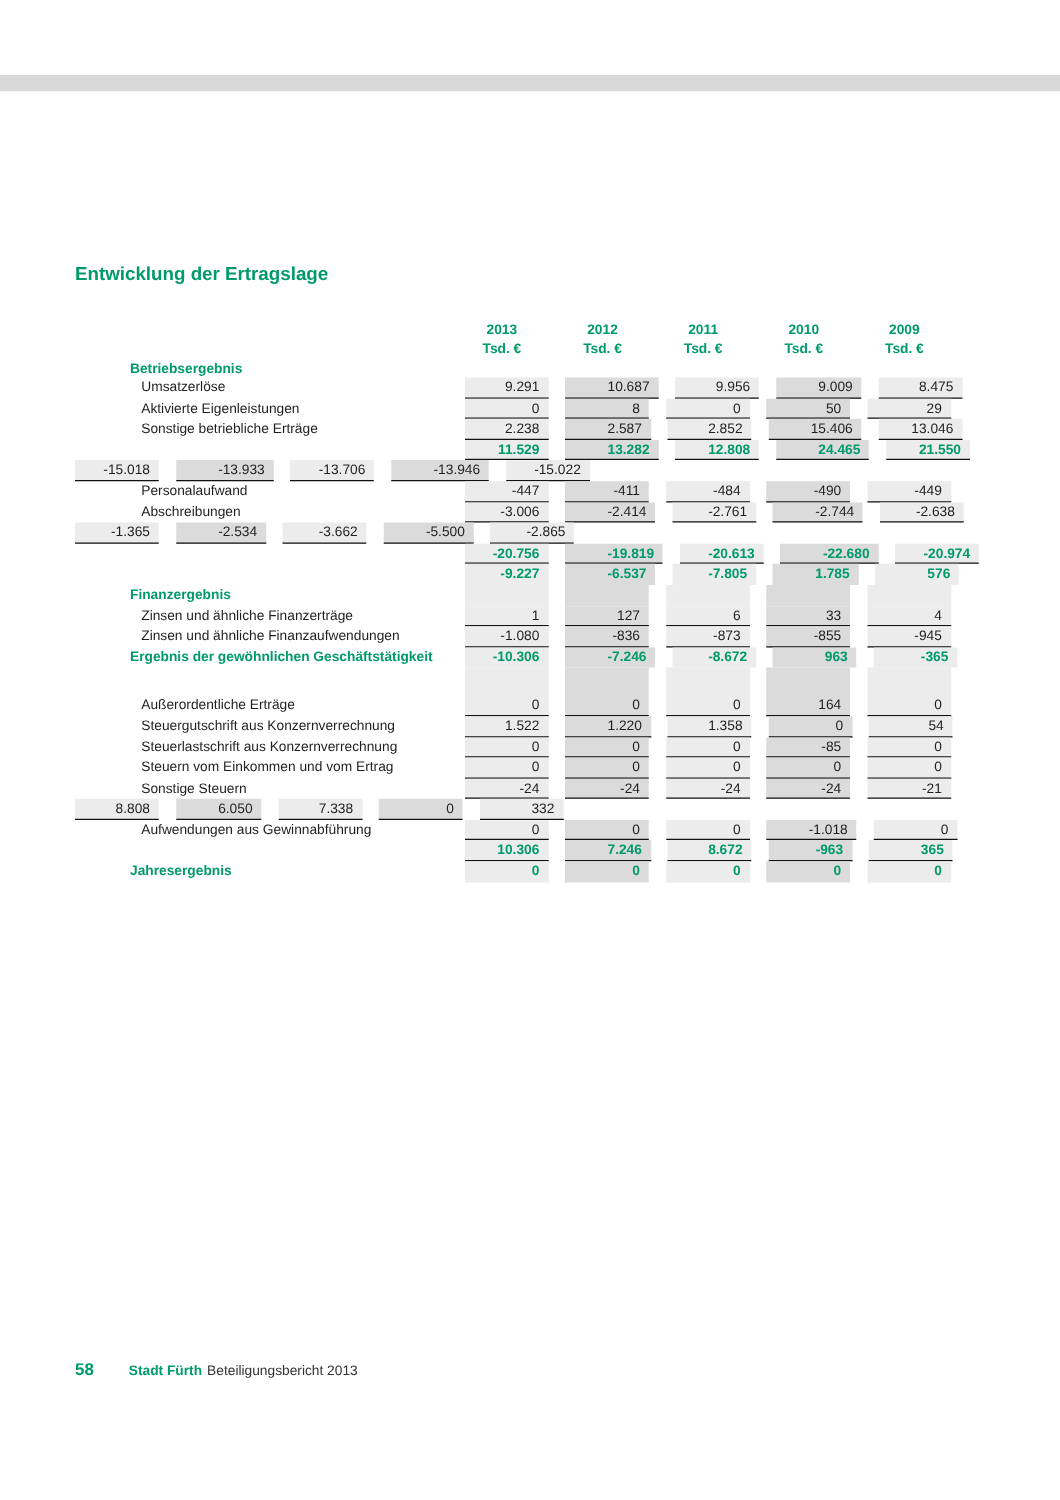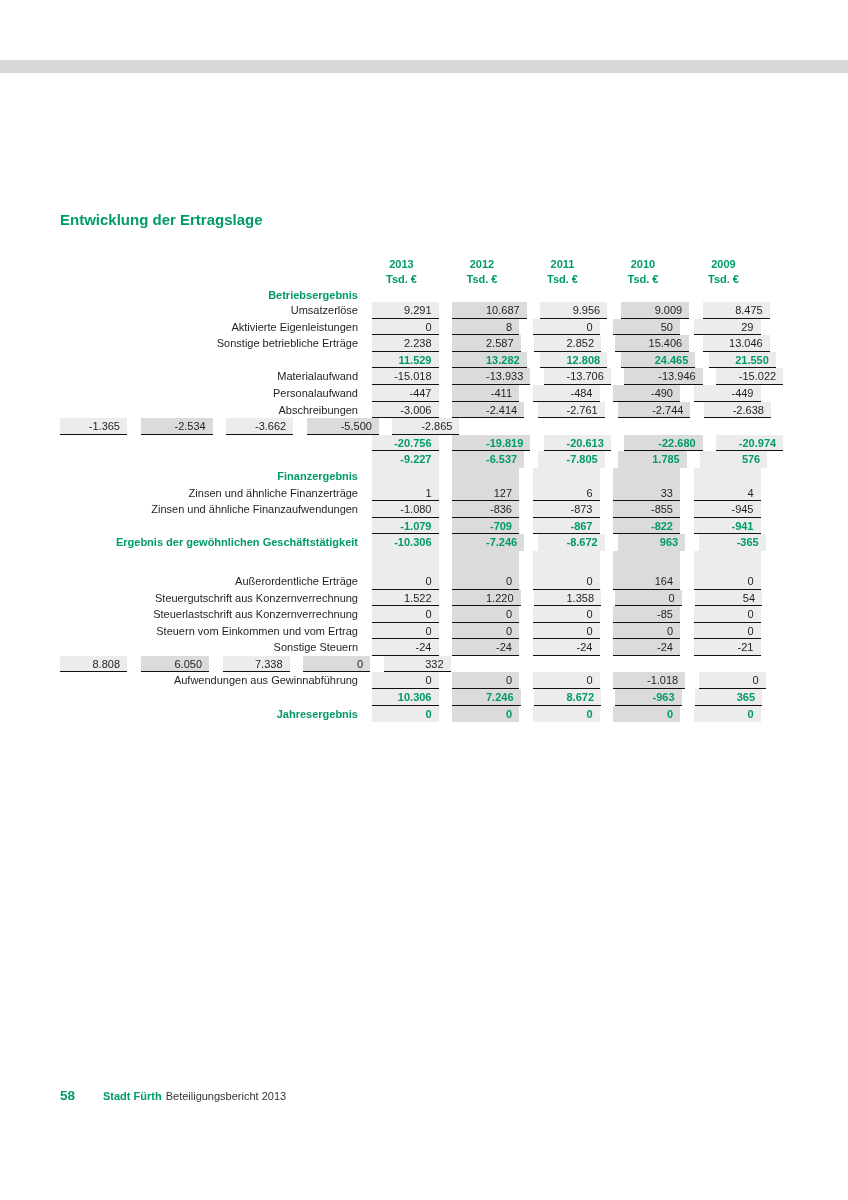--- a/index.html
+++ b/index.html
@@ -30,21 +30,21 @@
   .hcell .yr,.hcell .un{
     display:block;height:15px;line-height:15px;
     font-size:11px;font-weight:bold;color:var(--accent,#009a6b);
   }
   .rows{margin-top:2px;}
   .trow{display:flex;height:16.6px;}
   .trow.h-plain{height:13px;}
   .trow.h-spacer{height:22px;}
   .lbl{
     flex:0 0 298px;box-sizing:border-box;font-size:11px;line-height:16.6px;
-    padding-left:53px;white-space:nowrap;overflow:hidden;text-align:right;
+    padding-left:53px;white-space:nowrap;overflow:hidden;
   }
   .trow.h-plain .lbl{line-height:13px;}
   .lbl.sec{padding-left:44px;font-weight:bold;color:var(--accent,#009a6b);}
   .cell{
     flex:0 0 67px;margin-left:13.5px;box-sizing:border-box;
     font-size:11px;line-height:16.2px;text-align:right;padding-right:7px;
     white-space:nowrap;
   }
   .cell:first-of-type{margin-left:0;}
   .cell.c-light{background:var(--stripeL,#ececec);}
@@ -129,21 +129,20 @@
       </div>
       <div class="trow">
         <div class="lbl"></div>
         <div class="cell c-light b grn">11.529</div>
         <div class="cell c-dark b grn">13.282</div>
         <div class="cell c-light b grn">12.808</div>
         <div class="cell c-dark b grn">24.465</div>
         <div class="cell c-light b grn">21.550</div>
       </div>
       <div class="trow">
-        <div class="lbl">Materialaufwand</div>
         <div class="cell c-light b">-15.018</div>
         <div class="cell c-dark b">-13.933</div>
         <div class="cell c-light b">-13.706</div>
         <div class="cell c-dark b">-13.946</div>
         <div class="cell c-light b">-15.022</div>
       </div>
       <div class="trow">
         <div class="lbl">Personalaufwand</div>
         <div class="cell c-light b">-447</div>
         <div class="cell c-dark b">-411</div>
@@ -200,28 +199,20 @@
       </div>
       <div class="trow">
         <div class="lbl">Zinsen und ähnliche Finanzaufwendungen</div>
         <div class="cell c-light b">-1.080</div>
         <div class="cell c-dark b">-836</div>
         <div class="cell c-light b">-873</div>
         <div class="cell c-dark b">-855</div>
         <div class="cell c-light b">-945</div>
       </div>
       <div class="trow">
-        <div class="lbl"></div>
-        <div class="cell c-light b grn">-1.079</div>
-        <div class="cell c-dark b grn">-709</div>
-        <div class="cell c-light b grn">-867</div>
-        <div class="cell c-dark b grn">-822</div>
-        <div class="cell c-light b grn">-941</div>
-      </div>
-      <div class="trow">
         <div class="lbl sec">Ergebnis der gewöhnlichen Geschäftstätigkeit</div>
         <div class="cell c-light grn">-10.306</div>
         <div class="cell c-dark grn">-7.246</div>
         <div class="cell c-light grn">-8.672</div>
         <div class="cell c-dark grn">963</div>
         <div class="cell c-light grn">-365</div>
       </div>
       <div class="trow h-spacer">
         <div class="lbl"></div>
         <div class="cell c-light"></div>

